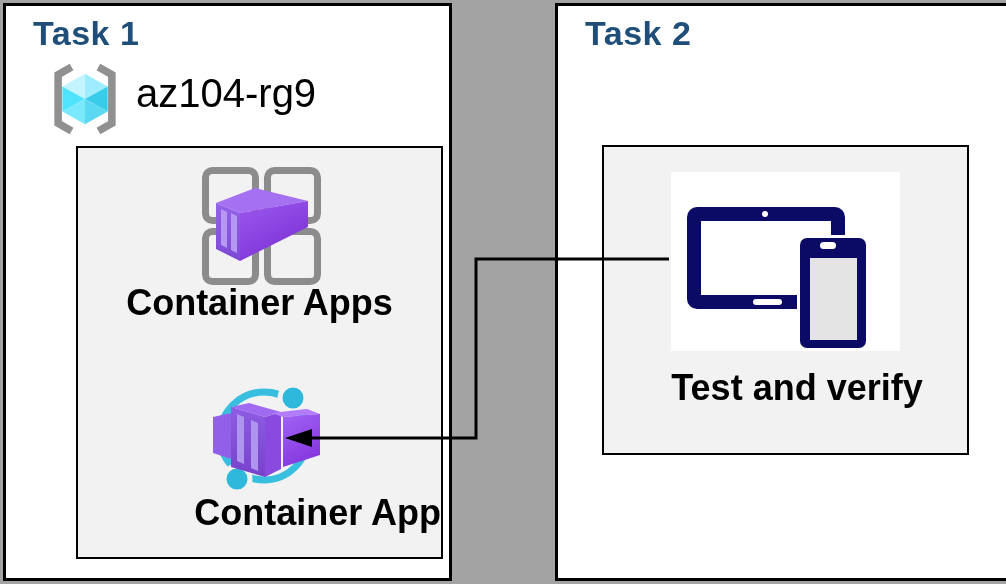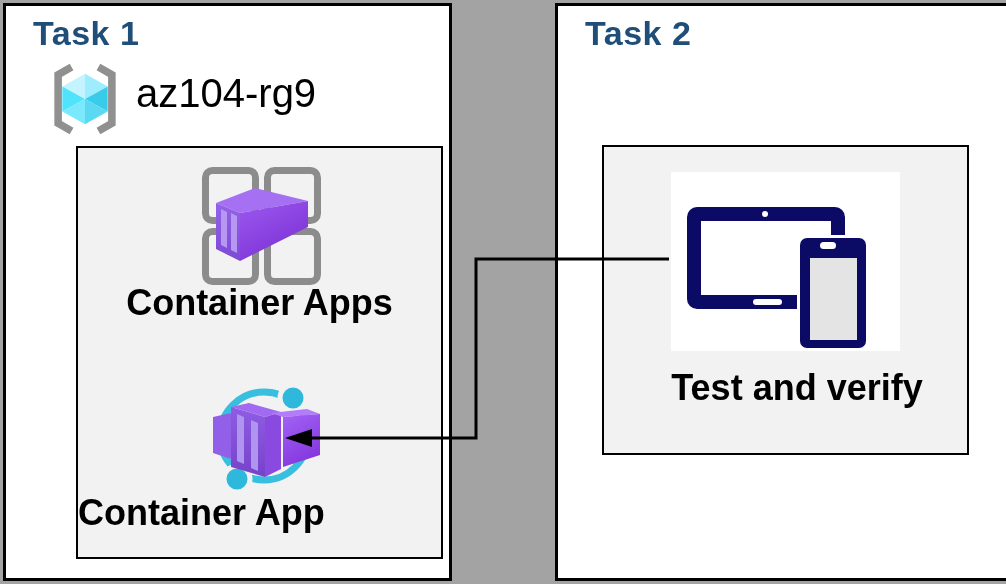--- a/index.html
+++ b/index.html
@@ -16,21 +16,21 @@
   .rg-name { position:absolute; left:130px; top:65px; font-size:40px; font-weight:normal; color:#000000; }
 
   .inner-box { position:absolute; background:#F2F2F2; border:2px solid #000000; }
   .inner-task1 { left:38px; top:140px; width:367px; height:413px;margin-left:32px; }
   .inner-task2 { left:44px; top:139px; width:367px; height:310px; }
 
   .env-icon-wrap { position:absolute; left:122px; top:17px; width:123px; height:122px; }
   .env-label { position:absolute; left:0; top:136px; width:363px; text-align:center;
                font-size:36px; font-weight:bold; line-height:38px; color:#000000; }
   .app-icon-wrap { position:absolute; left:129px; top:231px; width:118px; height:112px; }
-  .app-label { position:absolute; left:0; top:344px; width:363px; text-align:left;
+  .app-label { position:absolute; left:0; top:344px; width:363px; text-align:right;
                font-size:36px; font-weight:bold; color:#000000; }
 
   .device-card { position:absolute; left:67px; top:25px; width:229px; height:179px; background:#ffffff; }
   .verify-label { position:absolute; left:0; top:220px; width:363px; text-align:center;
                   font-size:36px; font-weight:bold; color:#000000;padding-left:23px; }
 
   .connector-overlay { position:absolute; left:0; top:0; width:1006px; height:584px;
                        pointer-events:none; z-index:5; }
   svg { display:block; }
 </style>

